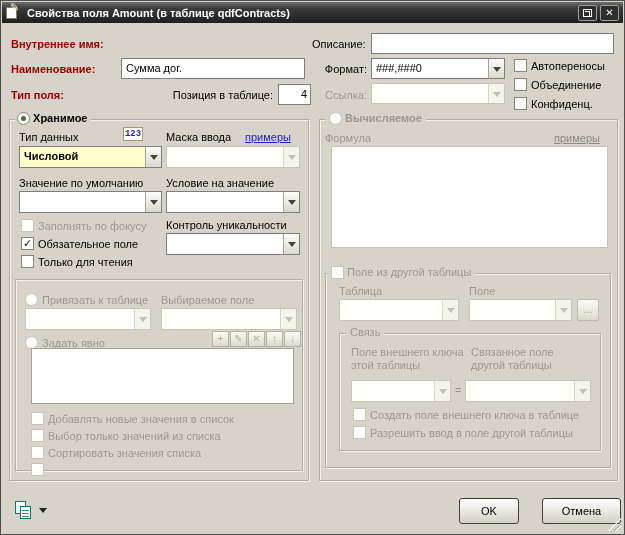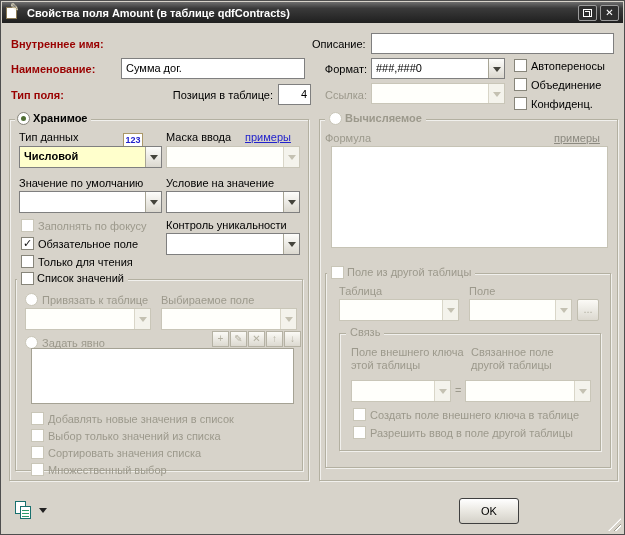--- a/index.html
+++ b/index.html
@@ -123,21 +123,21 @@
   <span class="cb" style="left:513px;top:96px;"></span>
   <span class="lbl" style="left:530px;top:97px;">Конфиденц.</span>
 
   <div class="grp" style="left:8px;top:118px;width:300px;height:362px;"></div>
   <span class="leg" style="left:14px;top:111px;padding-left:2px;">
     <span class="radio sel" style="position:relative;display:inline-block;vertical-align:-3px;"></span>
     <span class="bold">Хранимое</span>
   </span>
 
   <span class="lbl" style="left:18px;top:130px;">Тип данных</span>
-  <span class="badge" style="left:122px;top:132px;">123</span>
+  <span class="badge" style="left:122px;top:126px;font-family:Liberation Mono, monospace;">123</span>
   <span class="lbl" style="left:165px;top:130px;">Маска ввода</span>
   <span class="lbl link" style="left:244px;top:130px;">примеры</span>
 
   <div class="combo yellow" style="left:18px;top:145px;width:143px;height:22px;">
     <span class="val">Числовой</span>
     <span class="drop"></span>
   </div>
   <div class="combo disc" style="left:165px;top:145px;width:134px;height:22px;">
     <span class="drop"></span>
   </div>
@@ -158,24 +158,20 @@
   <span class="cb" style="left:20px;top:236px;">✓</span>
   <span class="lbl" style="left:37px;top:237px;">Обязательное поле</span>
   <div class="combo" style="left:165px;top:232px;width:134px;height:22px;">
     <span class="drop"></span>
   </div>
 
   <span class="cb" style="left:20px;top:254px;"></span>
   <span class="lbl" style="left:37px;top:255px;">Только для чтения</span>
 
   <div class="grp" style="left:14px;top:278px;width:288px;height:192px;"></div>
-  <span class="leg" style="left:16px;top:271px;">
-    <span class="cb" style="position:relative;display:inline-block;vertical-align:-3px;"></span>
-    <span>Список значений</span>
-  </span>
 
   <span class="radio disc" style="left:24px;top:292px;"></span>
   <span class="lbl dis" style="left:41px;top:293px;">Привязать к таблице</span>
   <span class="lbl dis" style="left:160px;top:293px;">Выбираемое поле</span>
   <div class="combo disc" style="left:24px;top:307px;width:126px;height:22px;">
     <span class="drop"></span>
   </div>
   <div class="combo disc" style="left:160px;top:307px;width:136px;height:22px;">
     <span class="drop"></span>
   </div>
@@ -191,21 +187,20 @@
 
   <div class="listbox" style="left:30px;top:347px;width:263px;height:56px;"></div>
 
   <span class="cb disc" style="left:30px;top:411px;"></span>
   <span class="lbl dis" style="left:47px;top:412px;">Добавлять новые значения в список</span>
   <span class="cb disc" style="left:30px;top:428px;"></span>
   <span class="lbl dis" style="left:47px;top:429px;">Выбор только значений из списка</span>
   <span class="cb disc" style="left:30px;top:445px;"></span>
   <span class="lbl dis" style="left:47px;top:446px;">Сортировать значения списка</span>
   <span class="cb disc" style="left:30px;top:462px;"></span>
-  <span class="lbl dis" style="left:47px;top:463px;">Множественный выбор</span>
 
   <div class="grp" style="left:318px;top:118px;width:299px;height:362px;"></div>
   <span class="leg" style="left:324px;top:111px;">
     <span class="radio disc" style="position:relative;display:inline-block;vertical-align:-3px;"></span>
     <span class="bold dis">Вычисляемое</span>
   </span>
 
   <span class="lbl dis" style="left:324px;top:131px;">Формула</span>
   <span class="lbl link dis" style="left:553px;top:131px;">примеры</span>
   <div class="txtarea" style="left:330px;top:145px;width:277px;height:102px;"></div>
@@ -251,15 +246,16 @@
     <span class="copy-back"></span>
     <span class="copy-front">
         <i style="top:3px;"></i>
         <i style="top:6px;"></i>
         <i style="top:9px;"></i>
       </span>
     <span class="copy-arrow"></span>
   </span>
 
   <div class="pushbtn" style="left:458px;top:497px;width:60px;">OK</div>
+  <div class="pushbtn" style="left:541px;top:497px;width:79px;">Отмена</div>
 
   <span class="grip"></span>
 </div>
 
 </body></html>

